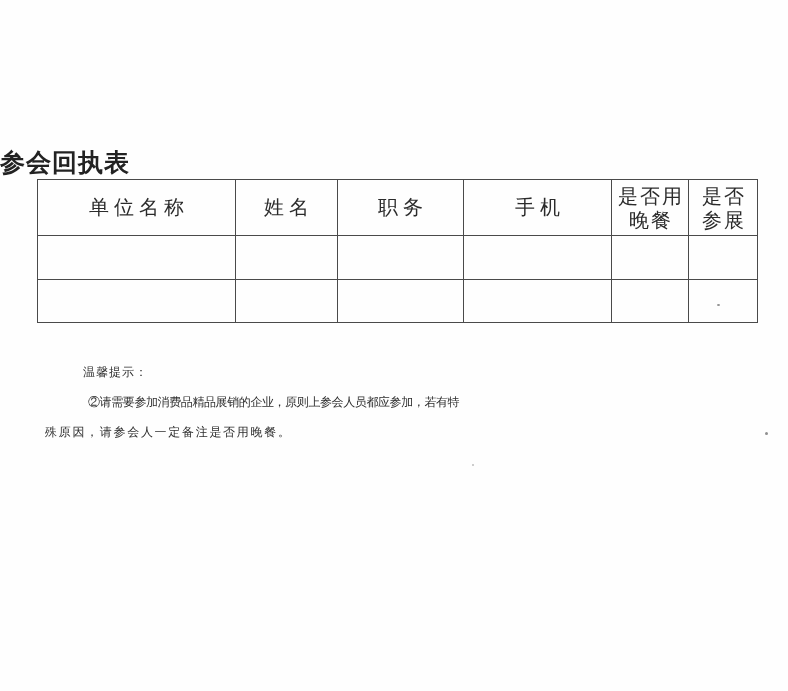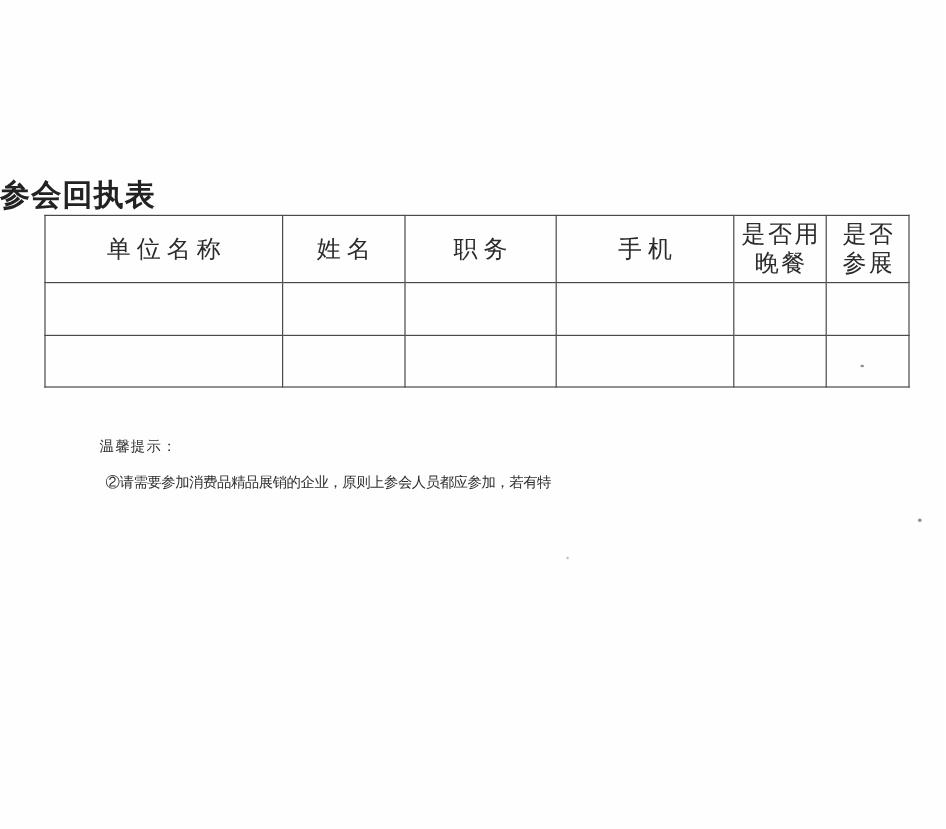--- a/index.html
+++ b/index.html
@@ -129,19 +129,20 @@
         <td></td>
         <td></td>
         <td></td>
       </tr>
     </tbody>
   </table>
 
   <div class="notes">
     <div class="nline heading">温馨提示：</div>
     <div class="nline l1">②请需要参加消费品精品展销的企业，原则上参会人员都应参加，若有特</div>
+    <div class="nline l2">殊原因，请参会人一定备注是否用晚餐。</div>
   </div>
 
   <div class="speck speck-a"></div>
   <div class="speck speck-b"></div>
   <div class="speck speck-c"></div>
 
 </div>
 
 </body></html>

